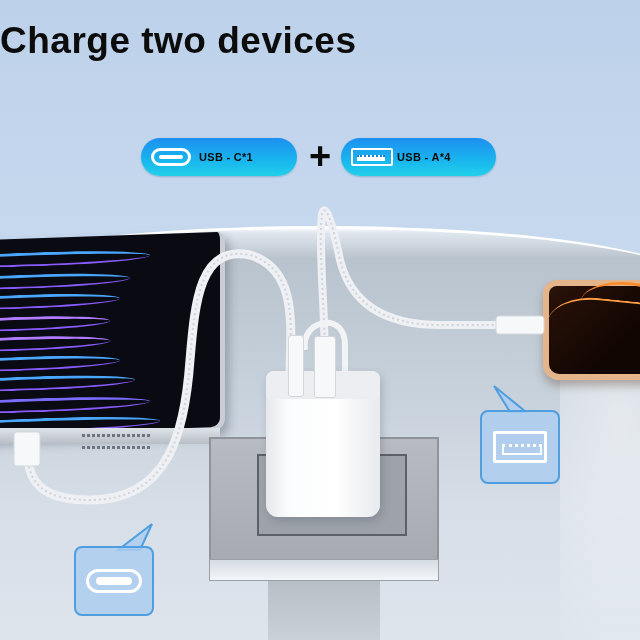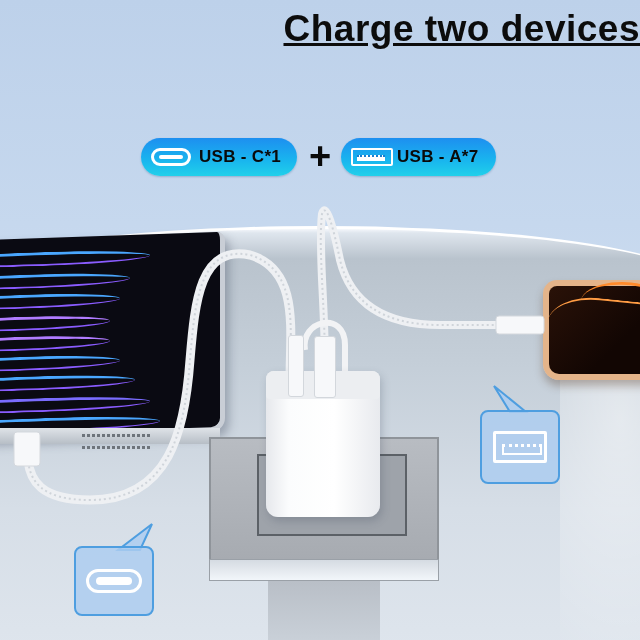--- a/index.html
+++ b/index.html
@@ -92,32 +92,31 @@
     border-radius: 8px 8px 12px 12px;
     box-shadow: 2px 4px 8px rgba(60,70,90,0.25);
   }
   .charger-top {
     position:absolute; left:266px; top:371px; width:114px; height:28px;
     background: #eceef1; border-radius:8px 8px 4px 4px;
   }
   .plug { position:absolute; background:#f7f8fa; border:1px solid #d3d7dc; border-radius:3px; }
   
   .title {
-    position:absolute; left:0; top:8px; width:640px; text-align:right;
+    position:absolute; left:0; top:20px; width:640px; text-align:left;
     font-weight:700; font-size:37px; line-height:41px; color:#0c0c0c;
     letter-spacing: 0.5px;
-    text-decoration: underline;
   }
   .pill {
     position:absolute; top:138px; height:38px; border-radius:19px;
     background: linear-gradient(180deg,#1d8ff0 0%,#19b6ee 60%,#21d0ea 100%);
     display:flex; align-items:center; padding-left:10px;
     box-shadow: 0 1px 2px rgba(0,60,120,0.25);
   }
-  .pill-label { font-weight:700; font-size:17px; color:#0a0a0a; margin-left:8px; letter-spacing:0.3px; }
+  .pill-label { font-weight:700; font-size:11px; color:#0a0a0a; margin-left:8px; letter-spacing:0.3px; }
   .pill-c { left:141px; width:156px; }
   .pill-a { left:341px; width:155px; }
   .usbc-glyph { width:40px; height:18px; border:3px solid #fff; border-radius:9px; display:flex; align-items:center; justify-content:center; }
   .usbc-glyph::after{ content:""; width:24px; height:4px; border-radius:2px; background:#fff; }
   .usba-glyph { width:42px; height:18px; border:2.5px solid #fff; border-radius:2px; position:relative; }
   .usba-glyph::after{ content:""; position:absolute; left:4px; top:5px; width:28px; height:4px; background:#fff;
     border-top:2px dotted #1a7fd0; }
   .plus { position:absolute; left:300px; top:138px; width:40px; height:38px; text-align:center;
     font-weight:700; font-size:38px; line-height:36px; color:#0a0a0a; }
   
@@ -192,21 +191,21 @@
   <div>Charge two devices</div>
 </div>
 
 <div class="pill pill-c">
   <span class="usbc-glyph"></span>
   <span class="pill-label">USB - C*1</span>
 </div>
 <div class="plus">+</div>
 <div class="pill pill-a">
   <span class="usba-glyph"></span>
-  <span class="pill-label" style="margin-left:4px;">USB - A*7</span>
+  <span class="pill-label" style="margin-left:4px;">USB - A*4</span>
 </div>
 
 <svg class="tail" style="left:490px;top:384px;" width="40" height="30" viewBox="0 0 40 30">
   <path d="M4 2 L20 28 L36 28 Z" fill="rgba(173,205,240,0.85)" stroke="#4e9ee0" stroke-width="2"></path>
 </svg>
 <div class="callout callout-a">
   <span class="big-usba"></span>
 </div>
 
 <svg class="tail" style="left:112px;top:522px;" width="44" height="30" viewBox="0 0 44 30">

